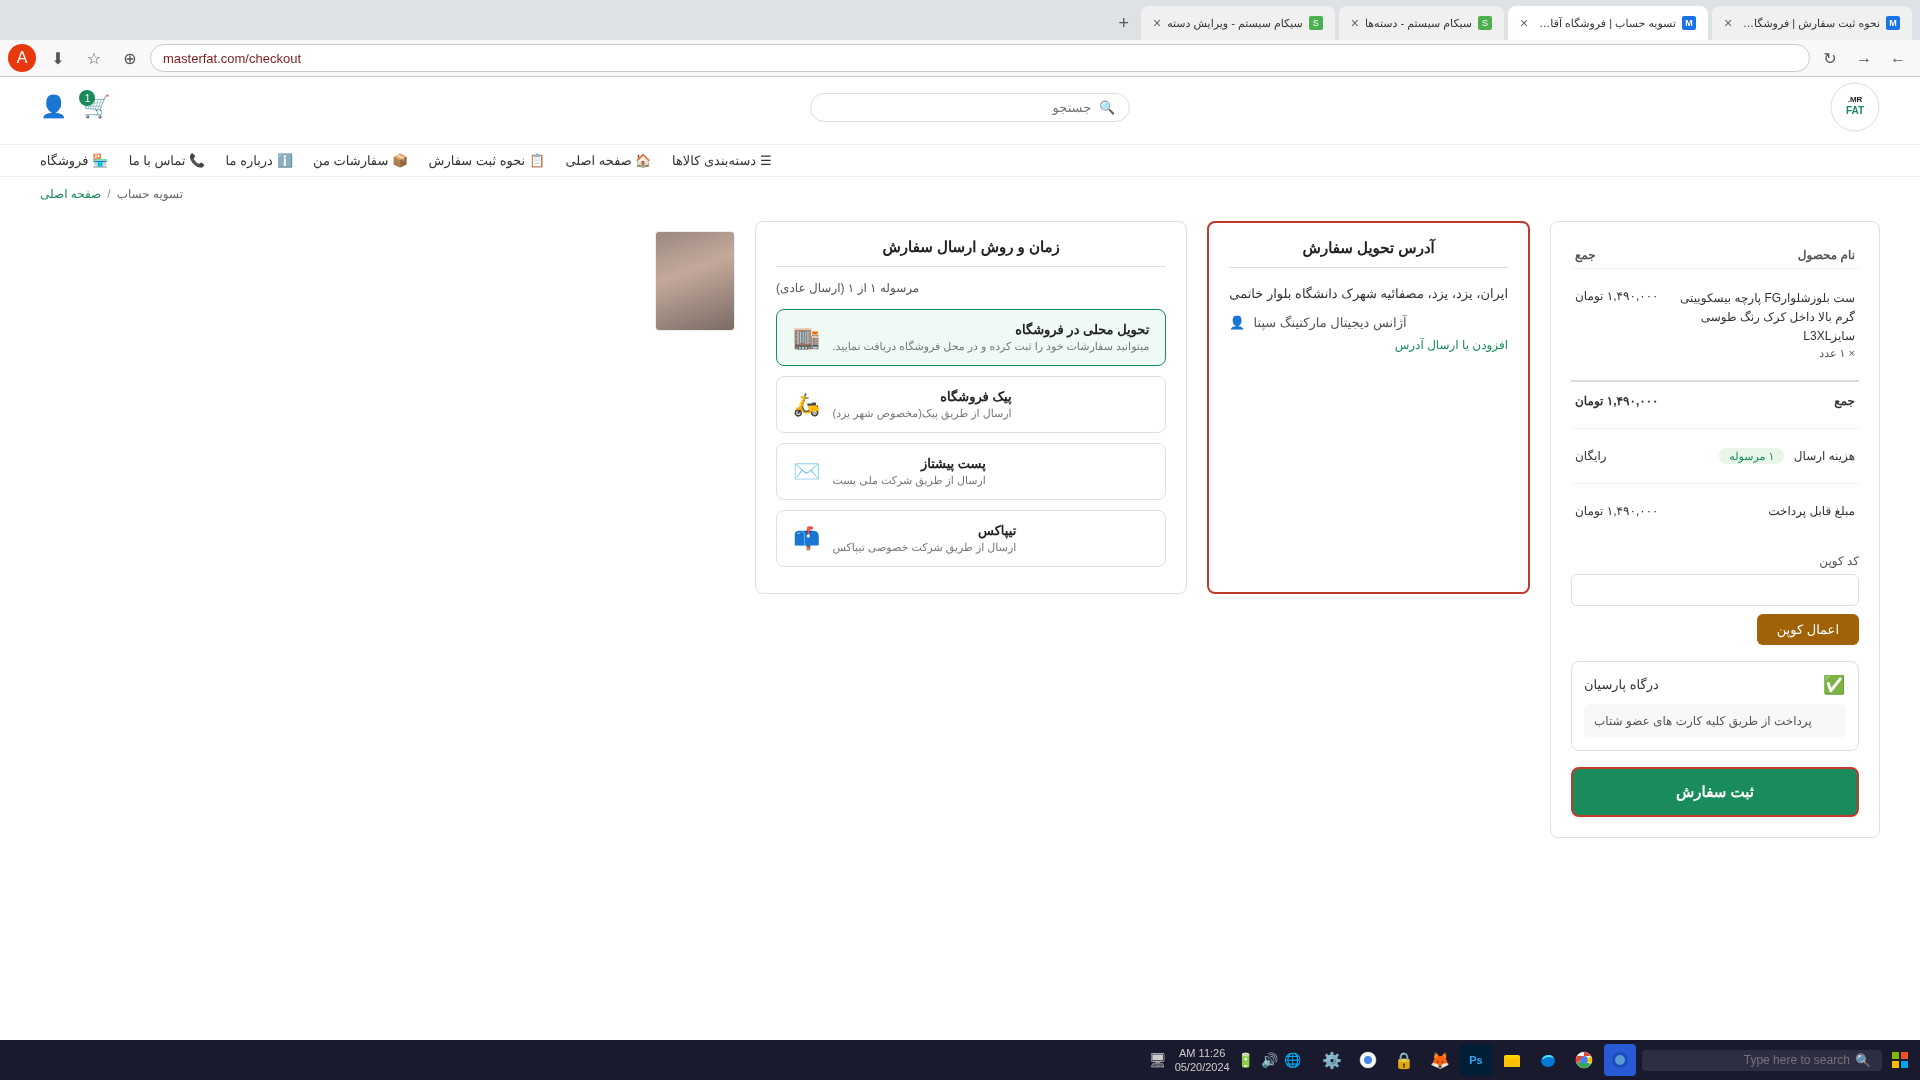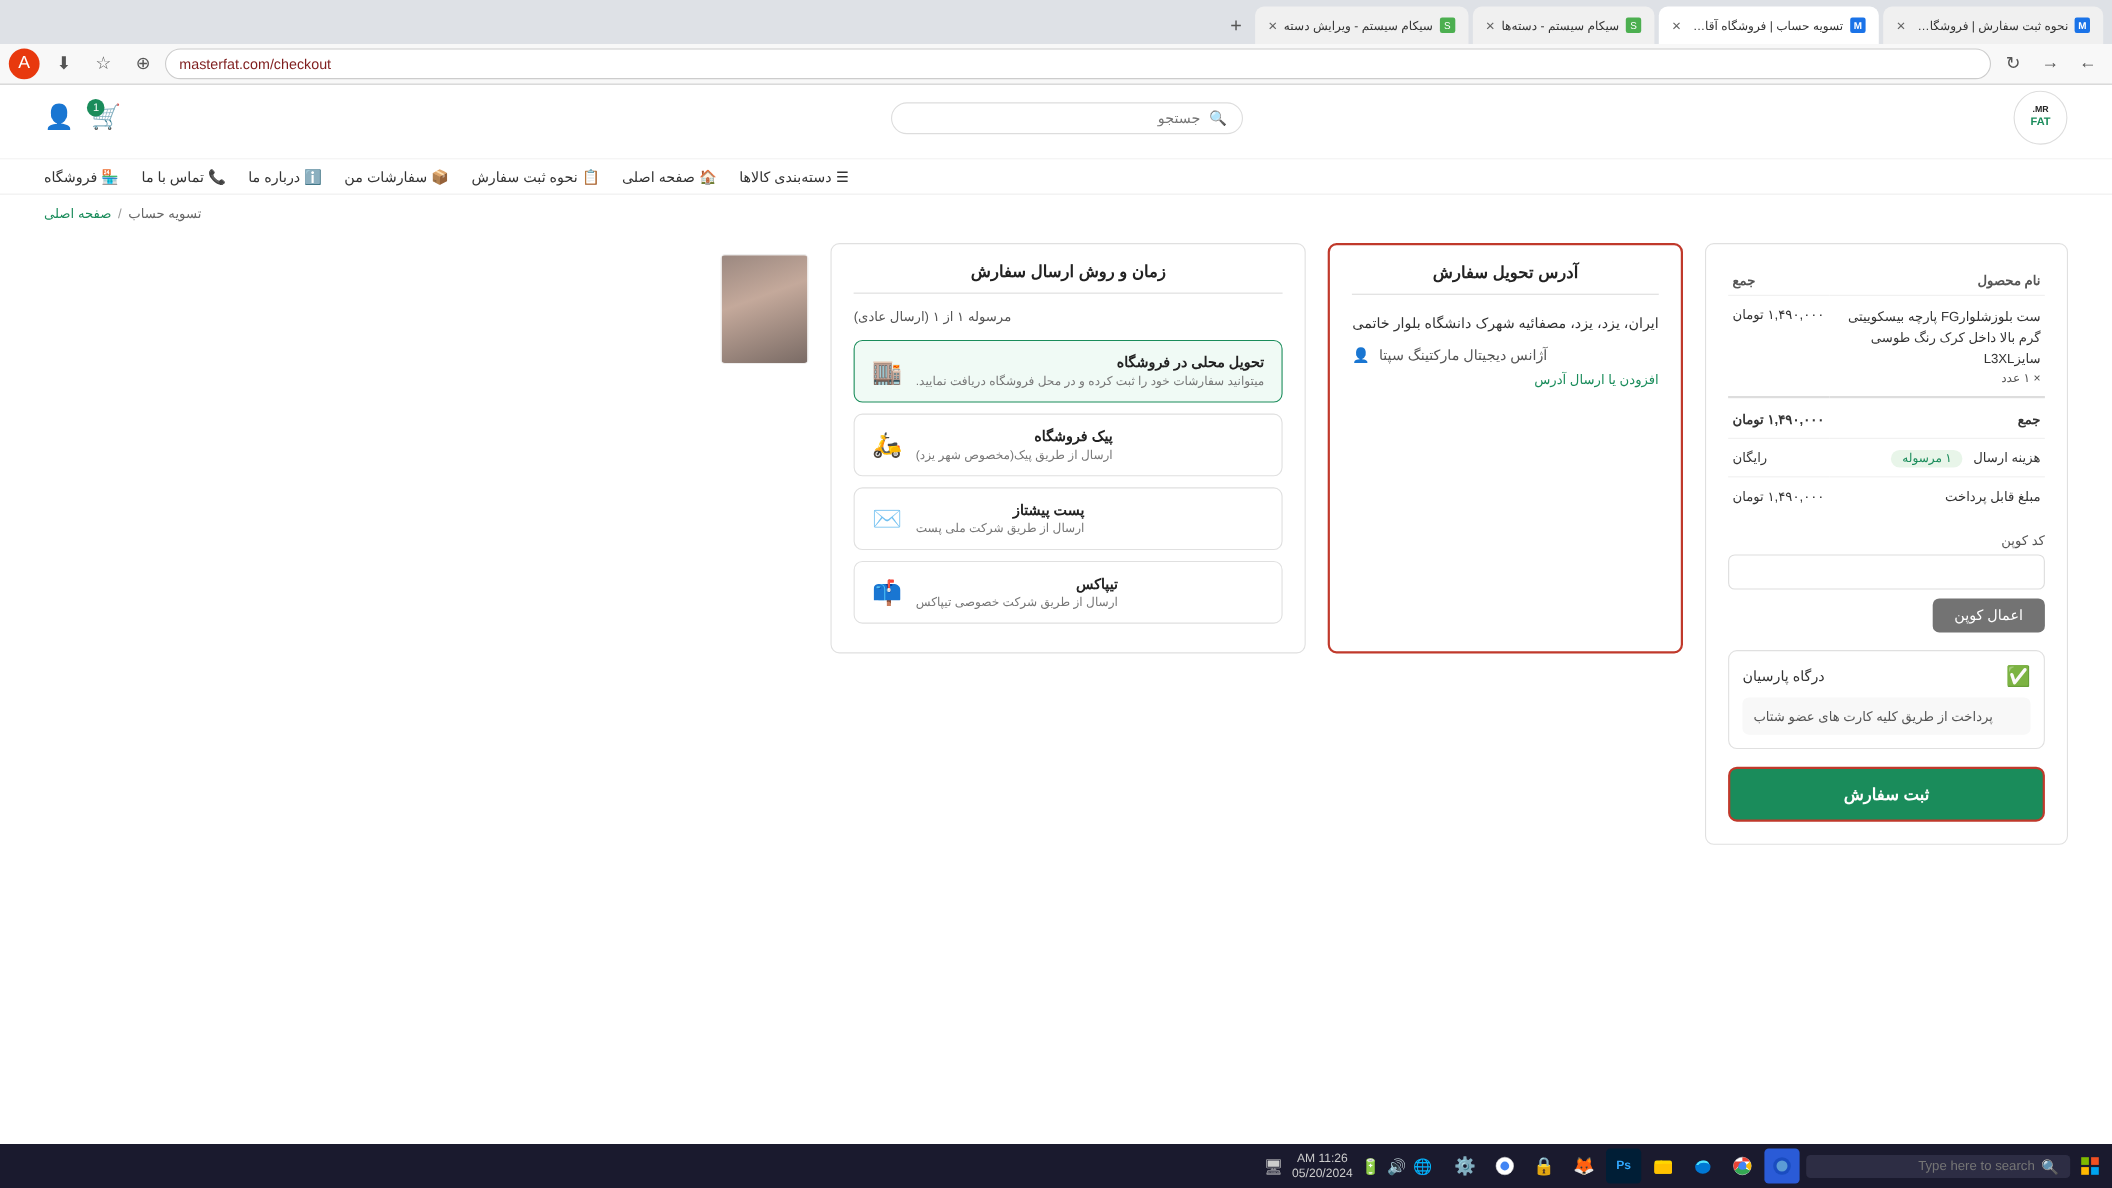--- a/index.html
+++ b/index.html
@@ -248,21 +248,21 @@
     }
     .order-table th {
       font-size: 12px;
       color: #555;
       padding: 6px 4px;
       text-align: right;
     }
     .order-table td {
       font-size: 12px;
       color: #333;
-      padding: 10px 4px;
+      padding: 20px 4px;
       text-align: right;
       border-top: 1px solid #f0f0f0;
       vertical-align: top;
     }
     .order-table .price-col {
       text-align: left;
       white-space: nowrap;
       color: #333;
     }
     .divider-row td {
@@ -291,21 +291,21 @@
       width: 100%;
       border: 1px solid #ddd;
       border-radius: 6px;
       padding: 8px 12px;
       font-size: 12px;
       direction: rtl;
       text-align: right;
       outline: none;
     }
     .apply-coupon-btn {
-      background: #737373;
+      background: #a16207;
       color: #fff;
       border: none;
       border-radius: 6px;
       padding: 8px 20px;
       font-size: 13px;
       cursor: pointer;
       margin-top: 8px;
     }
 
     .payment-gateway {

